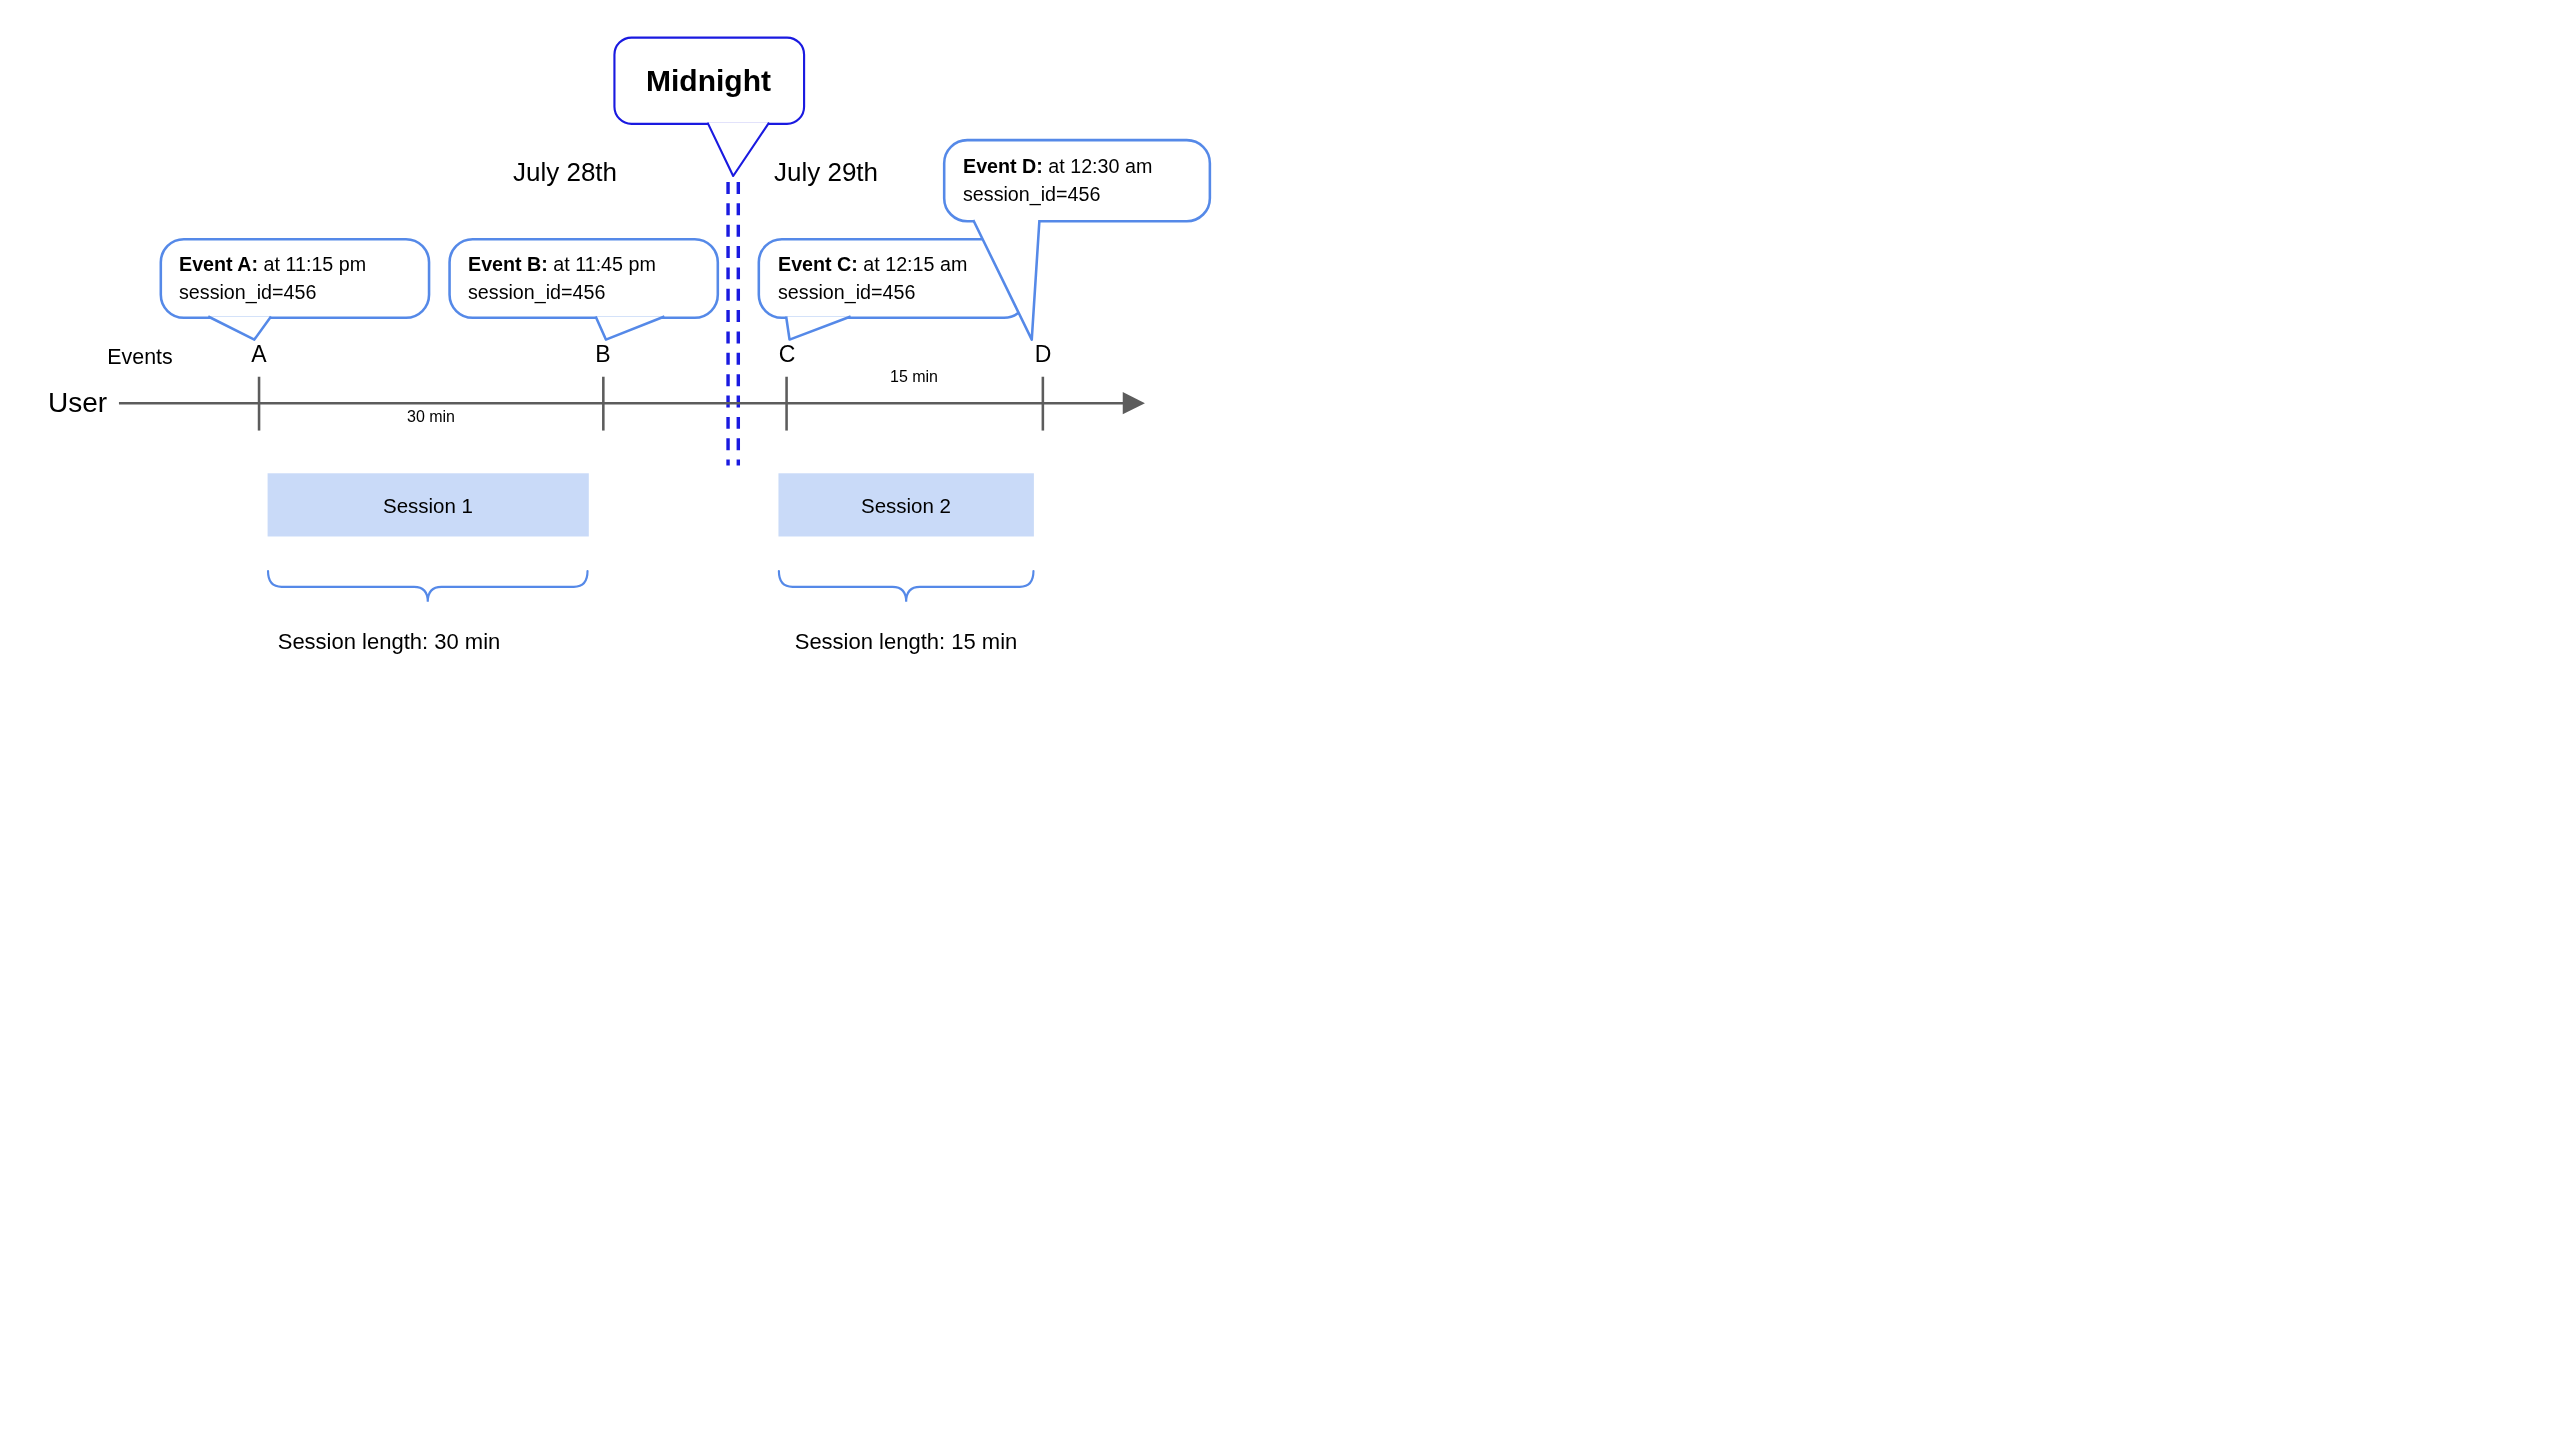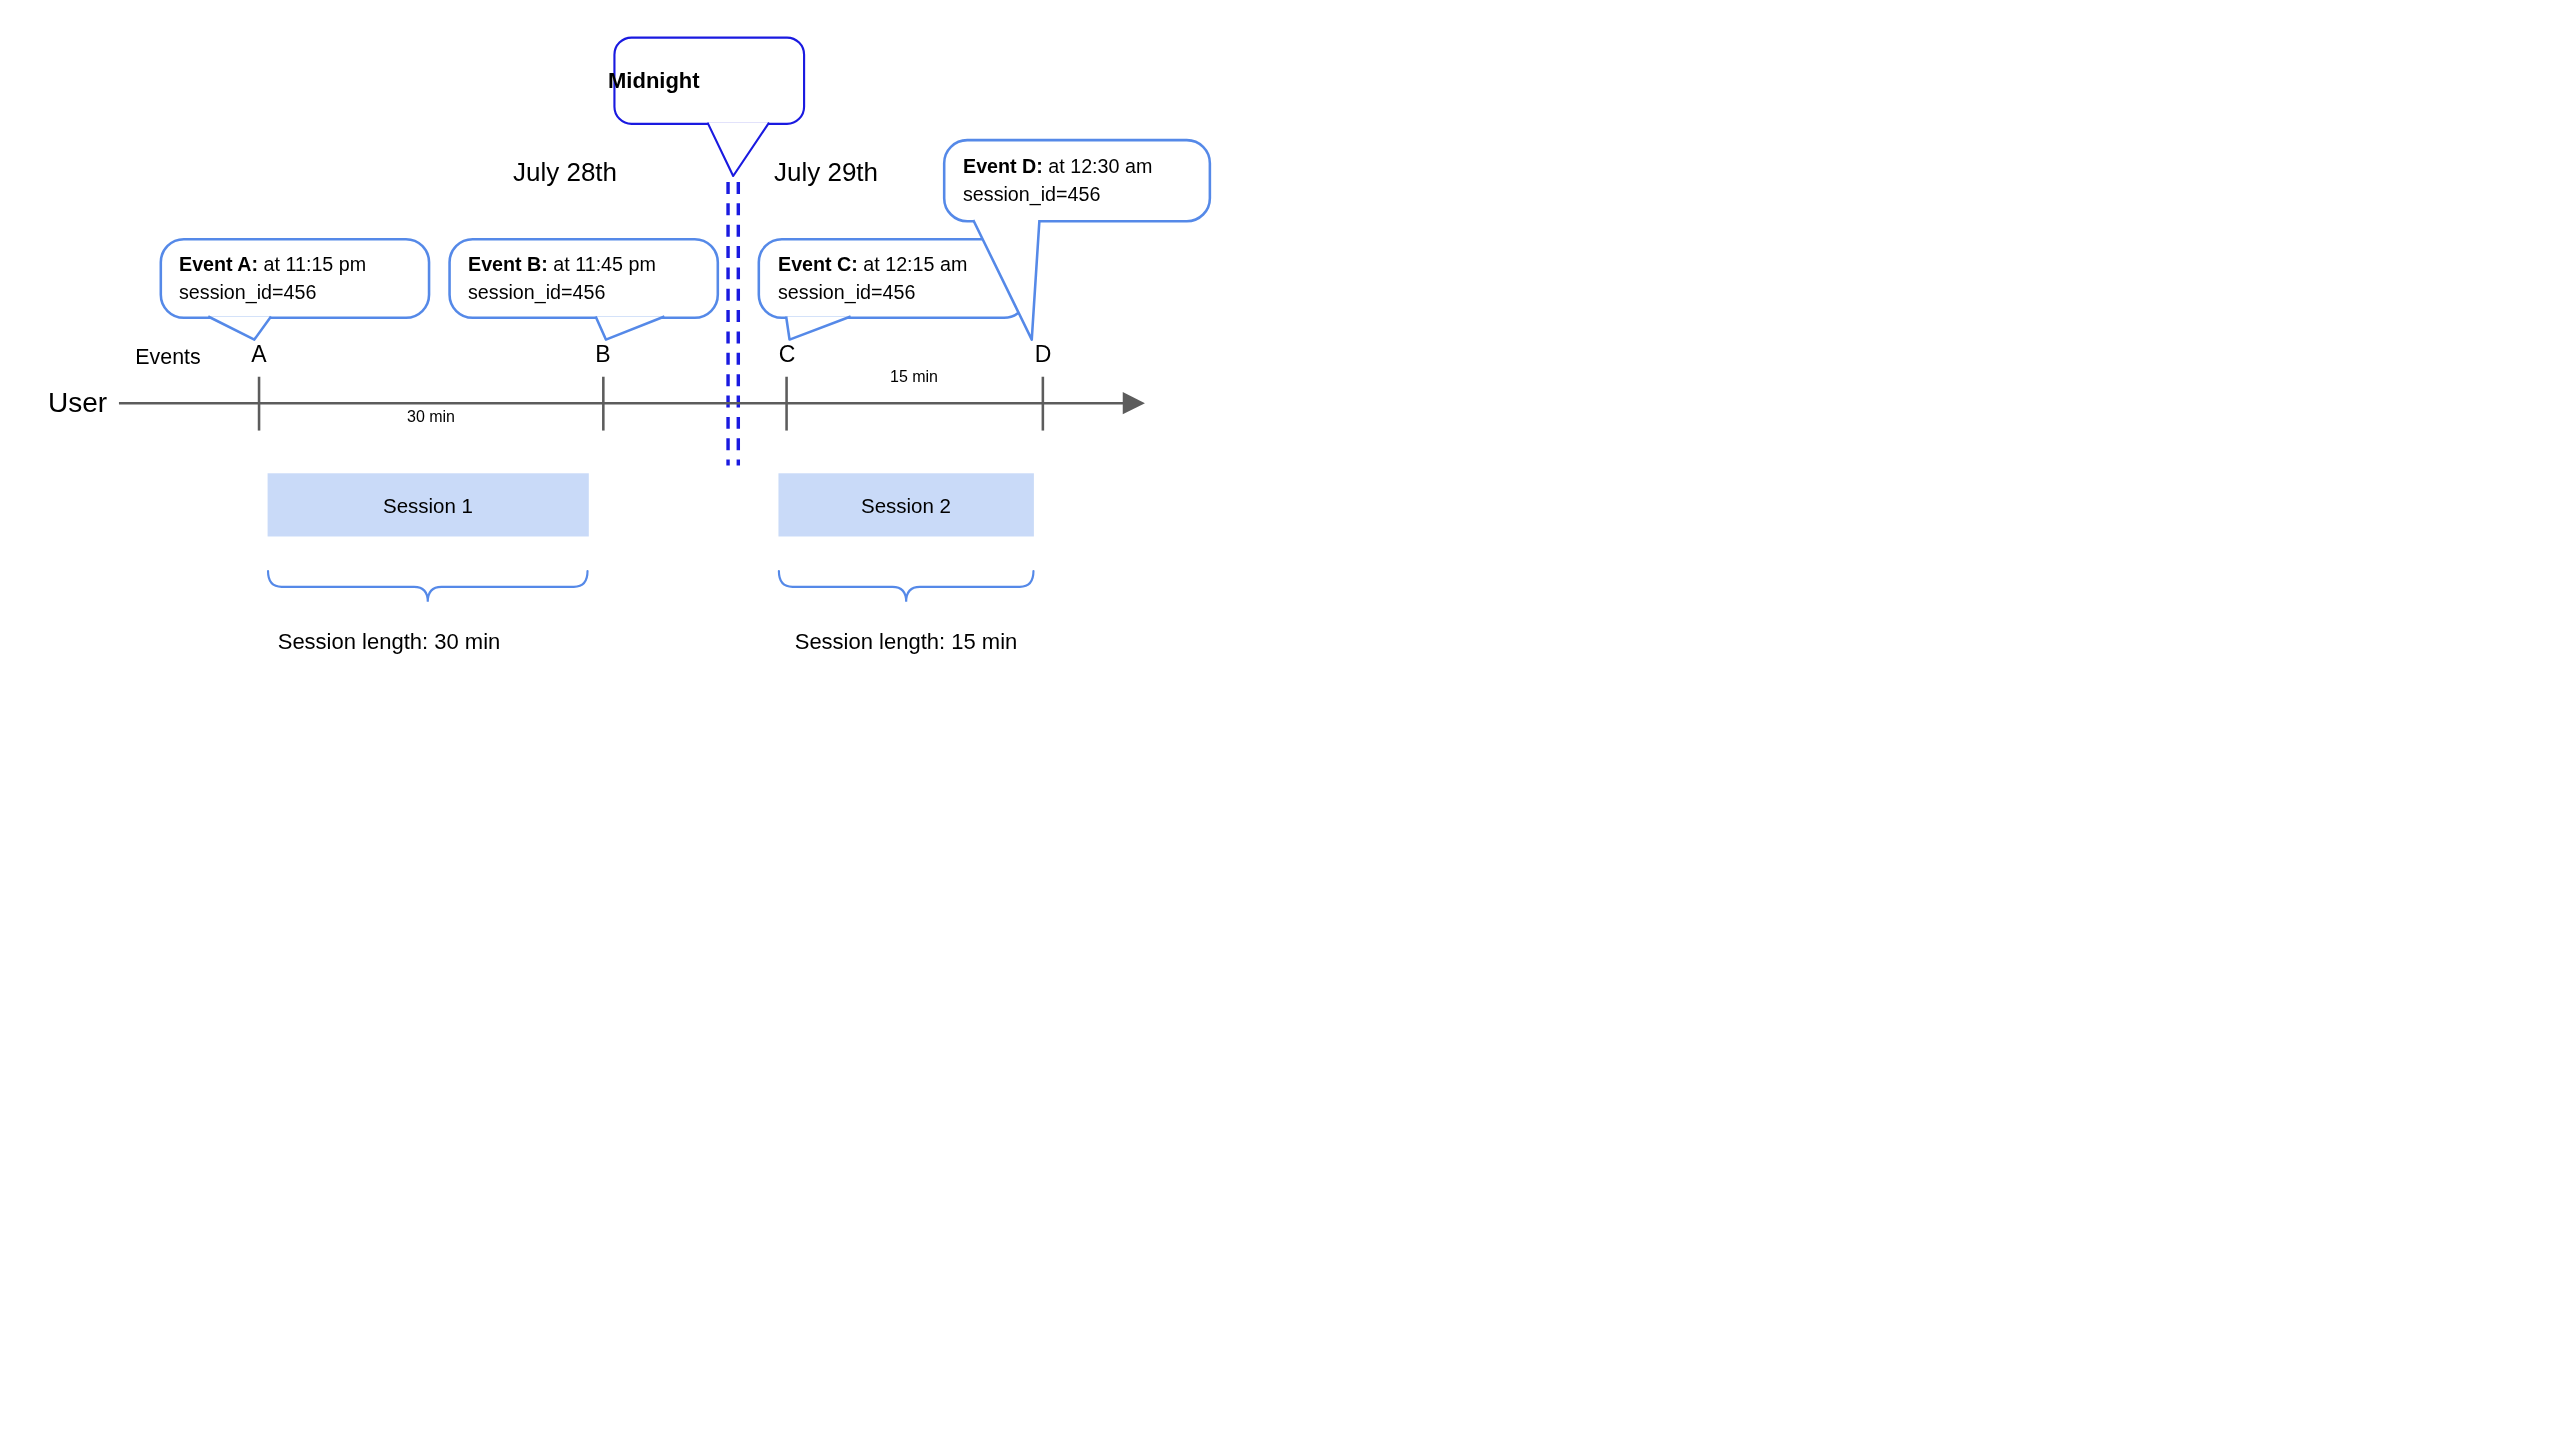--- a/index.html
+++ b/index.html
@@ -25,25 +25,25 @@
   .bubble-rect{fill:#ffffff;stroke:var(--cornflower);stroke-width:3;}
   .bubble-rect-midnight{fill:#ffffff;stroke:var(--strong-blue);stroke-width:2.5;}
   .tail{fill:#ffffff;stroke:var(--cornflower);stroke-width:3;stroke-linejoin:round;}
   .tail-midnight{fill:#ffffff;stroke:var(--strong-blue);stroke-width:2.5;stroke-linejoin:round;}
   .session-rect{fill:var(--session-fill);stroke:none;}
   .brace{fill:none;stroke:var(--cornflower);stroke-width:2.5;stroke-linecap:round;}
 
   .txt{position:absolute;white-space:nowrap;}
   .center{transform:translateX(-50%);text-align:center;}
   .date-label{font-size:26px;}
-  .midnight-label{left:608px;top:38px;height:85px;display:flex;align-items:center;
-    font-size:22px;font-weight:bold;}
+  .midnight-label{left:646px;top:38px;height:85px;display:flex;align-items:center;
+    font-size:30px;font-weight:bold;}
   .bubble-text{font-size:19.7px;line-height:28px;}
   .bubble-text b{font-weight:bold;}
-  .events-label{font-size:21.4px;left:140px;top:345px;margin-left:28px;}
+  .events-label{font-size:21.4px;left:140px;top:345px;}
   .tick-label{font-size:23px;top:341px;}
   .user-label{font-size:28px;left:48px;top:387px;}
   .interval-label{font-size:16px;top:368px;}
   .session-label{font-size:20.5px;top:494px;}
   .session-length{font-size:22px;top:629px;}
 </style>
 </head>
 <body>
 
 <div id="stage">

